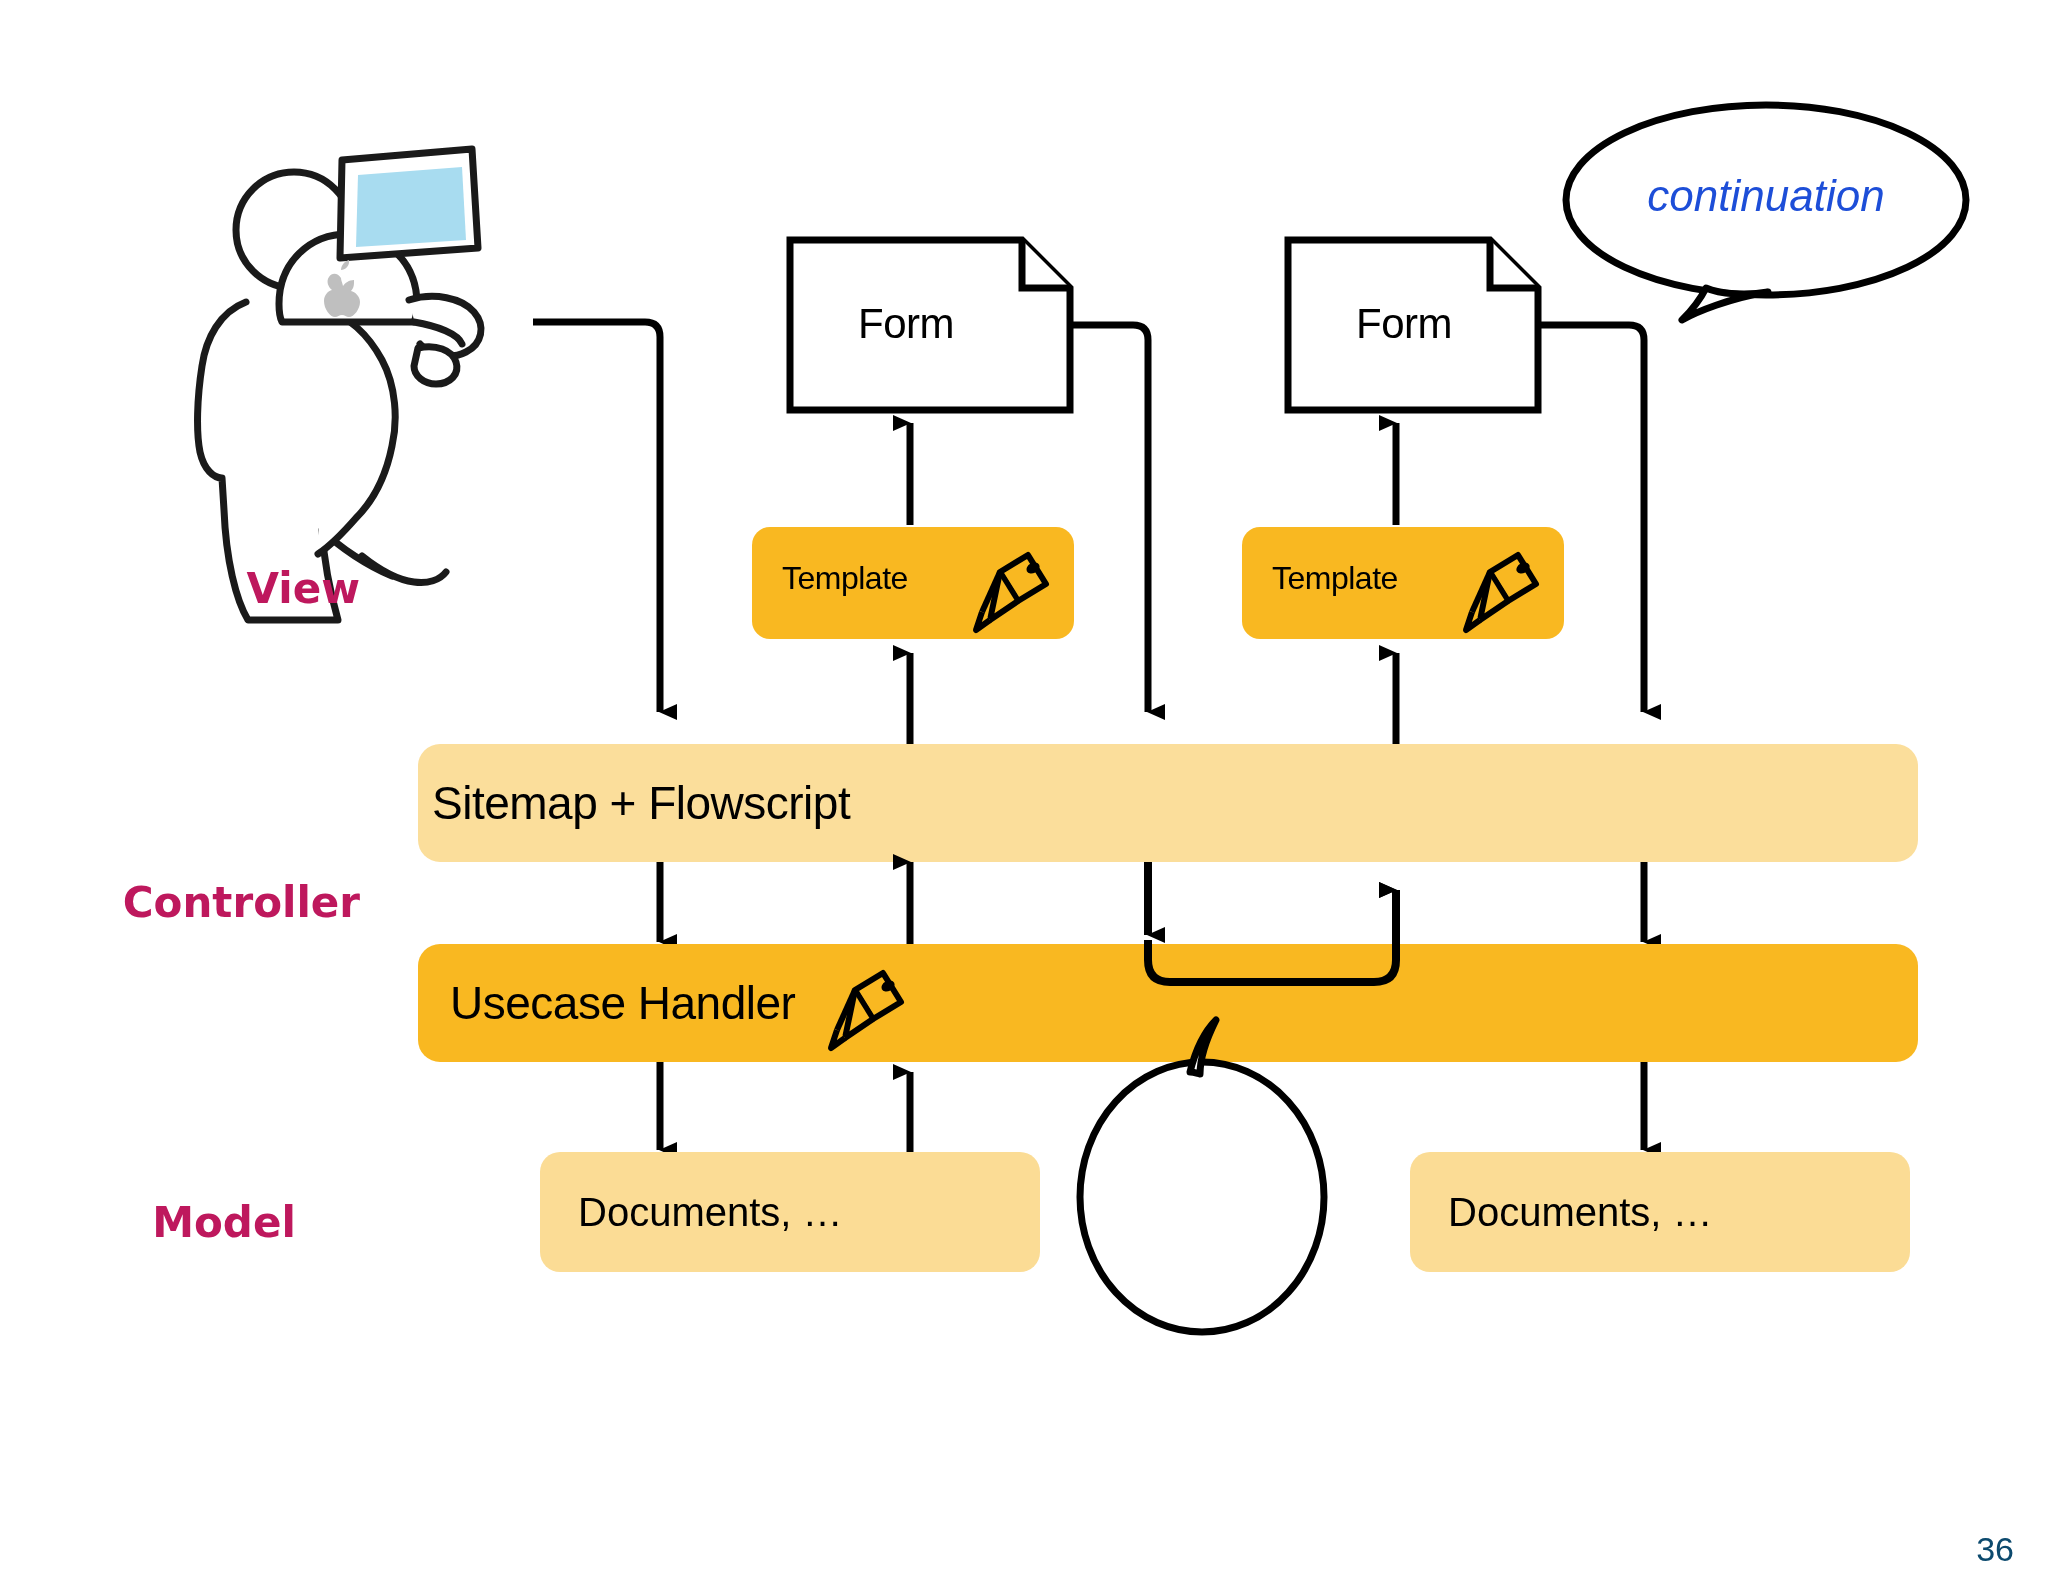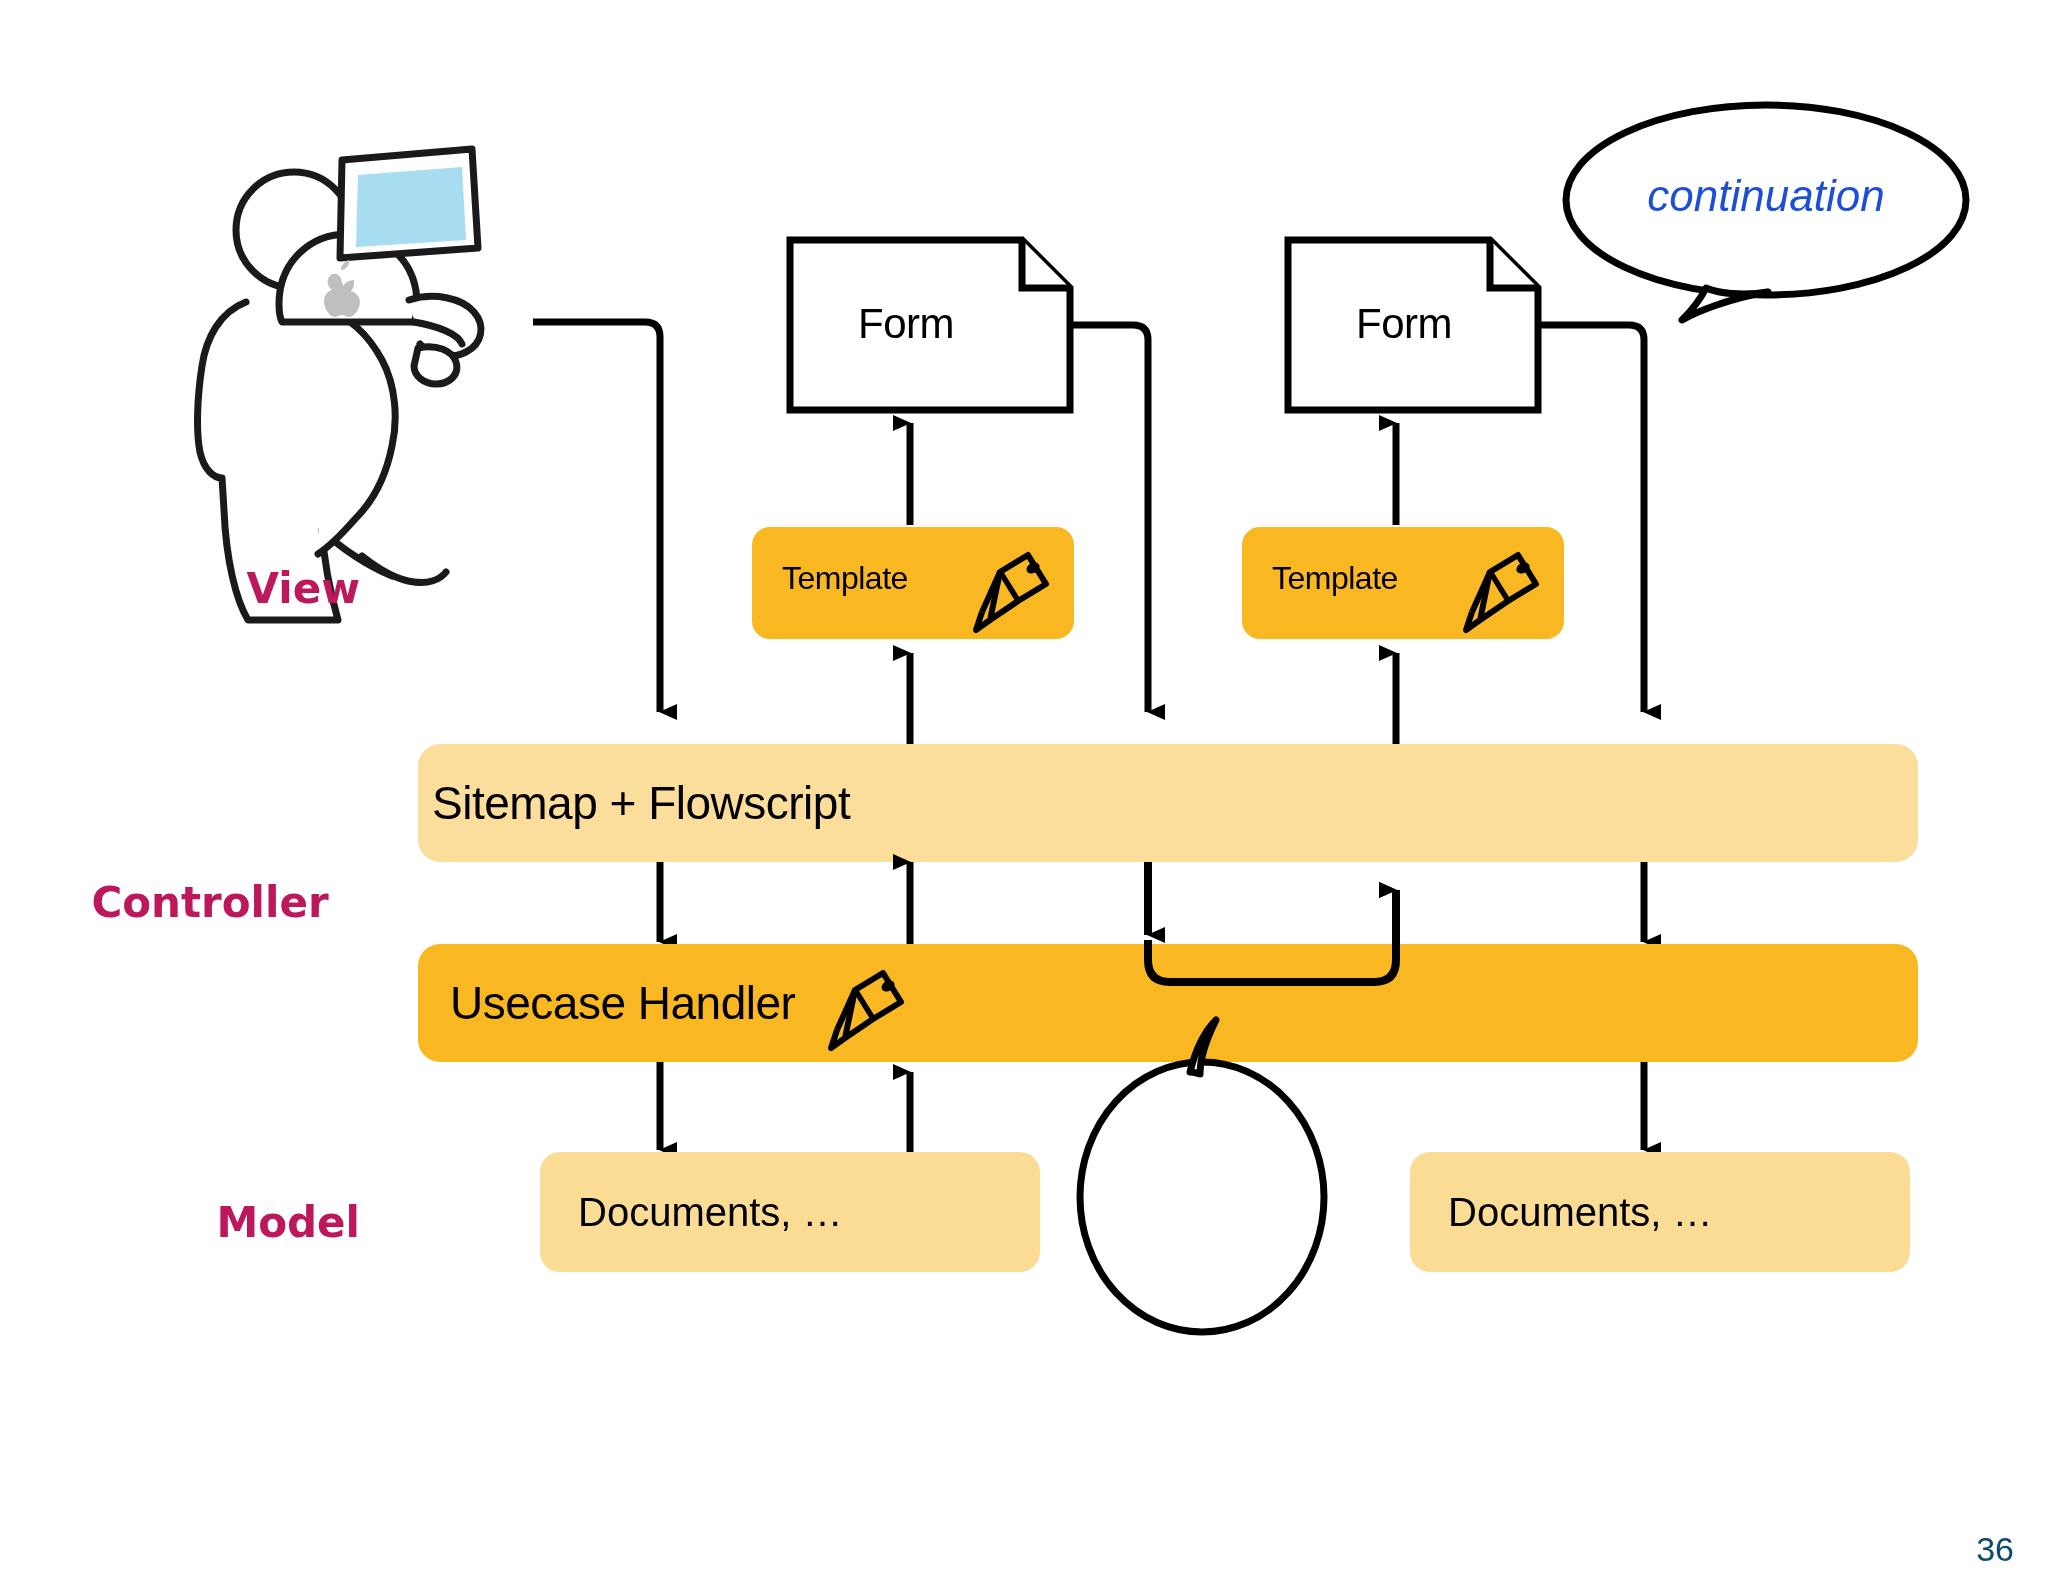--- a/index.html
+++ b/index.html
@@ -30,22 +30,22 @@
   .tier-label {
     position: absolute;
     font-family: "DejaVu Sans", sans-serif;
     font-weight: bold;
     font-size: 42px;
     color: #be185d;
     text-align: right;
     white-space: nowrap;
   }
   #label-view      { left: 60px;  top: 564px;  width: 300px; }
-  #label-controller{ left: 60px;  top: 878px;  width: 300px; text-align: center; }
-  #label-model     { left: 60px;  top: 1198px; width: 300px; }
+  #label-controller{ left: 60px;  top: 878px;  width: 300px; }
+  #label-model     { left: 74px;  top: 1198px; width: 300px; text-align: center; }
 
   .node-text {
     position: absolute;
     font-family: "Liberation Sans", sans-serif;
     font-size: 32px;
     color: #000000;
     white-space: nowrap;
     letter-spacing: -0.5px;
   }
   .doc-text {

